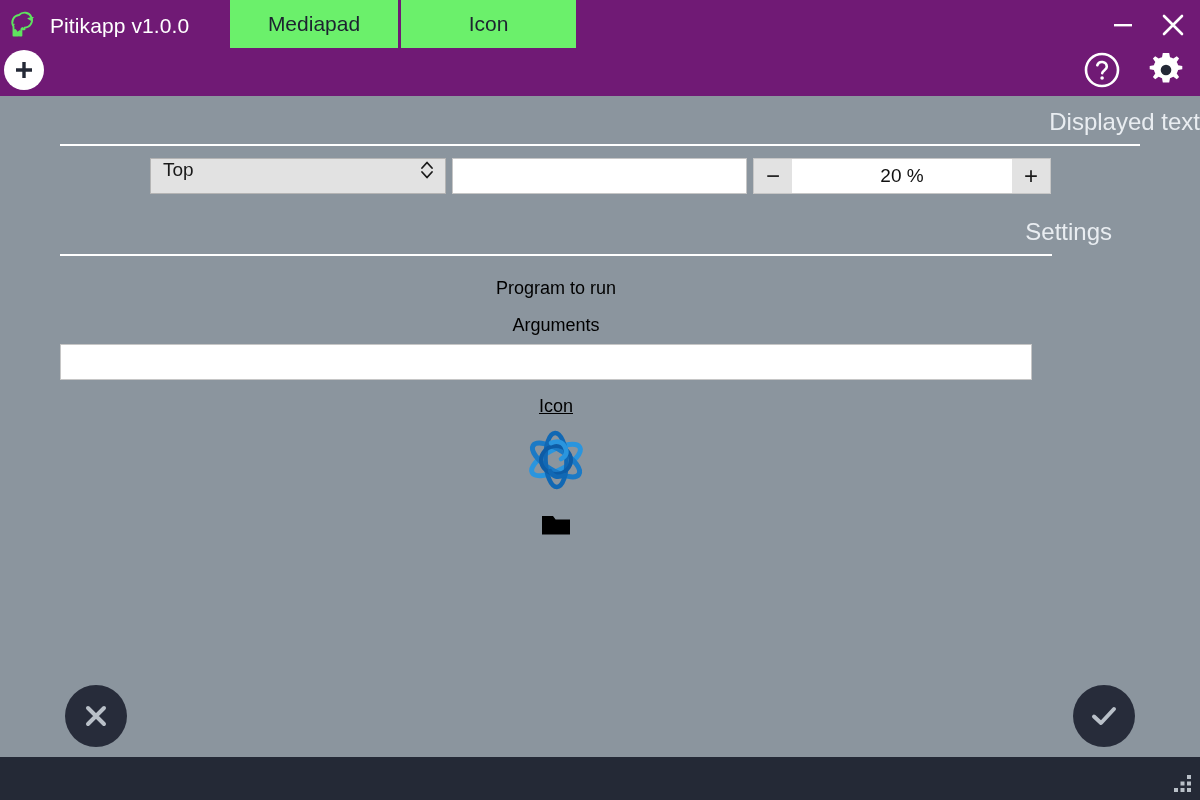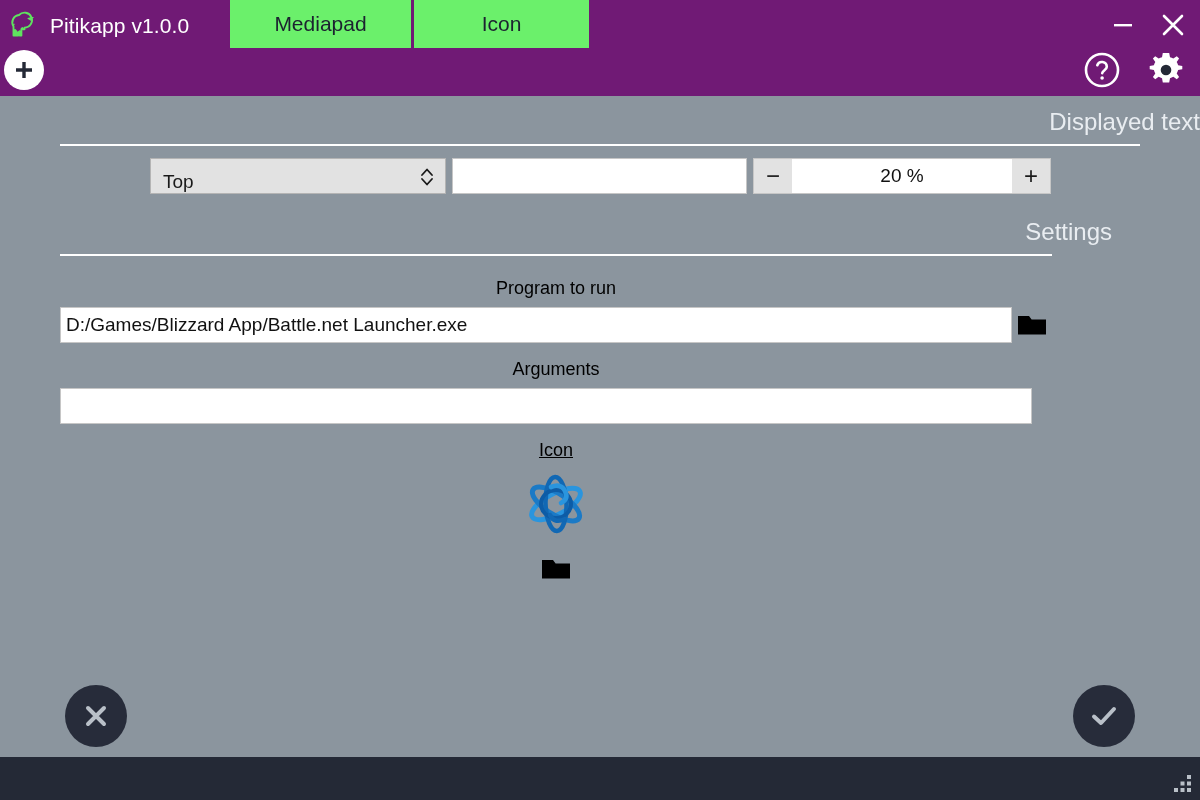--- a/index.html
+++ b/index.html
@@ -59,21 +59,21 @@
     color: #1c2230;
     font-size: 21px;
     height: 48px;
     line-height: 48px;
     text-align: center;
     padding: 0 10px;
     box-sizing: border-box;
     cursor: pointer;
     user-select: none;
   }
-  .tab.w1 { width: 181px; }
+  .tab.w1 { width: 168px; }
   .tab.w2 { width: 175px; }
 
   .win-btns {
     position: absolute;
     right: 10px; top: 8px;
     display: flex;
     align-items: center;
     gap: 16px;
   }
   .win-btn {
@@ -136,21 +136,21 @@
     display: flex;
     align-items: center;
   }
   .combo {
     width: 296px;
     height: 36px;
     background: #e2e2e2;
     border: 1px solid #b4b4b4;
     box-sizing: border-box;
     display: flex;
-    align-items: flex-end;
+    align-items: flex-start;
     justify-content: space-between;
     padding: 0 10px 0 12px;
     font-size: 19px;
     color: #1a1a1a;
     cursor: pointer;
   }
   .text-field {
     width: 295px;
     height: 36px;
     background: #ffffff;
@@ -344,28 +344,20 @@
         <div class="spin-btn">+</div>
       </div>
     </div>
 
     <div style="position:absolute; left:0; top:110px; width:1112px;">
       <div class="section-head">Settings</div>
       <div class="section-rule"></div>
 
       <div style="margin-top:22px;">
         <div class="field-label">Program to run</div>
-        <div class="wide-input-wrap">
-          <input class="wide-input" type="text" value="D:/Games/Blizzard App/Battle.net Launcher.exe" style="">
-          <div class="folder-btn">
-            <svg width="30" height="24" viewBox="0 0 30 24">
-              <path d="M1 3 h11 l2.6 3.4 h14.4 v15 h-28 z" fill="#000000"></path>
-            </svg>
-          </div>
-        </div>
       </div>
 
       <div style="margin-top:16px;">
         <div class="field-label">Arguments</div>
         <div class="wide-input-wrap">
           <input class="wide-input" type="text" style="margin-right: 20px;" value="">
         </div>
       </div>
 
       <div style="margin-top:16px;text-decoration:underline;">

